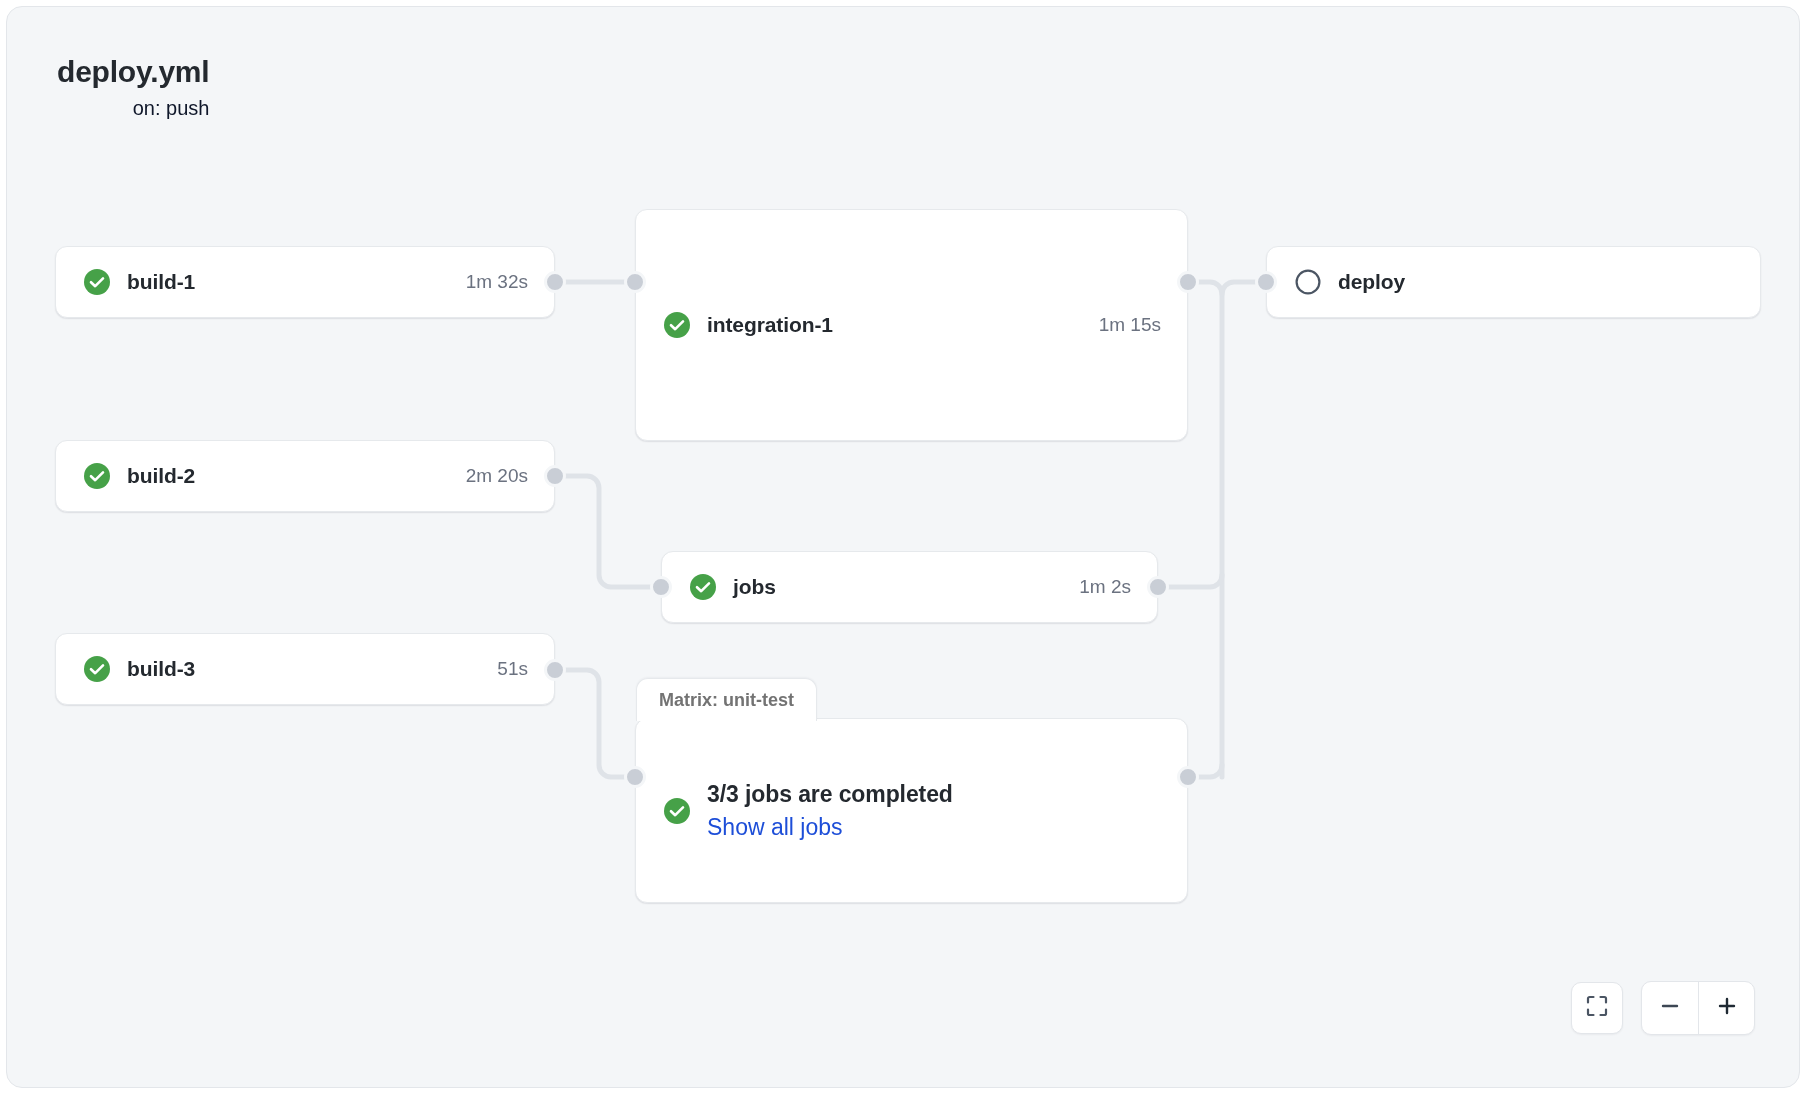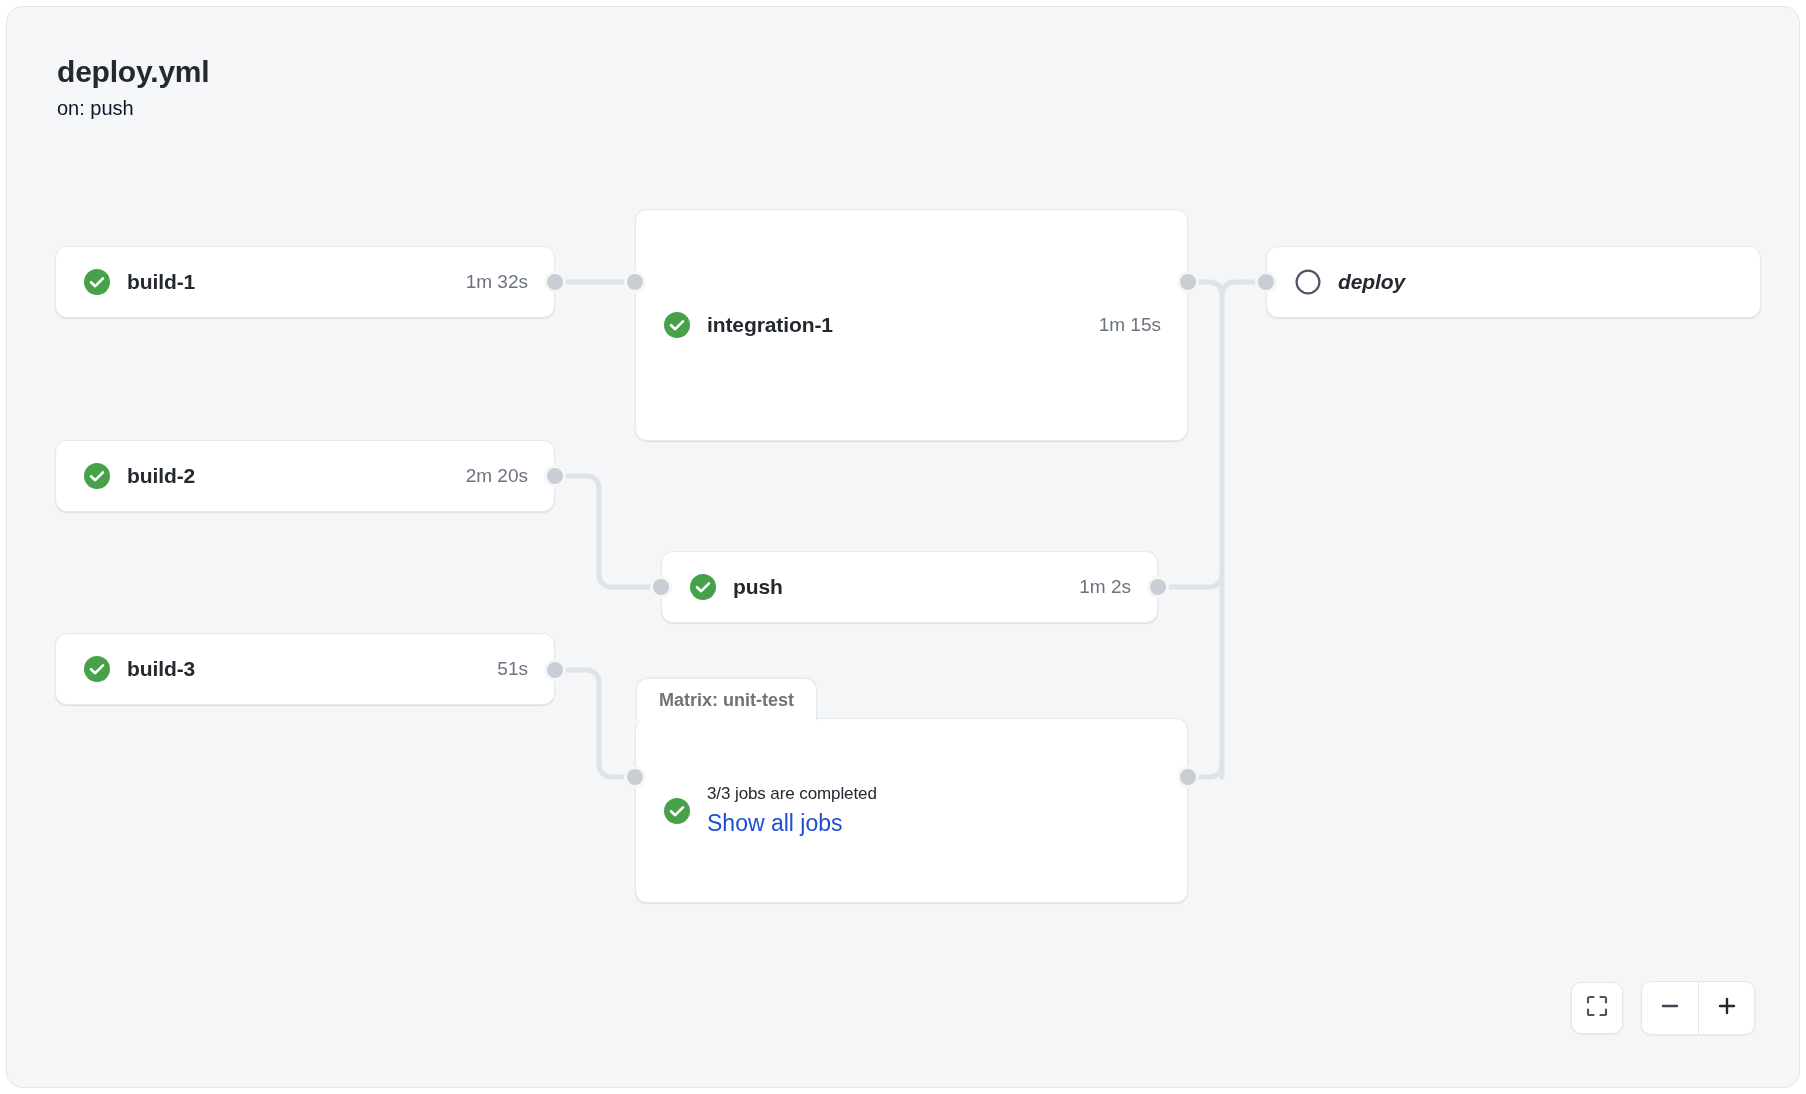--- a/index.html
+++ b/index.html
@@ -28,20 +28,21 @@
     border: 1px solid #e3e6ea;
     border-radius: 16px;
     overflow: hidden;
   }
 
   
   .header {
     position: absolute;
     left: 50px;
     top: 48px;
+    text-align: right;
   }
   .wf-title {
     font-size: 30px;
     font-weight: bold;
     color: #24292f;
     letter-spacing: -0.2px;
     line-height: 1.1;
   }
   .wf-subtitle {
     margin-top: 9px;
@@ -147,22 +148,22 @@
     align-items: center;
     padding: 0 26px 0 28px;
     box-sizing: border-box;
   }
   .matrix-text {
     display: flex;
     flex-direction: column;
     gap: 6px;
   }
   .matrix-title {
-    font-size: 17px;
-    font-weight: normal;
+    font-size: 23px;
+    font-weight: bold;
     color: #24292f;
     letter-spacing: -0.1px;
     white-space: nowrap;
   }
   .matrix-link {
     font-size: 23px;
     color: #1d4ed8;
     white-space: nowrap;
   }
 
@@ -300,21 +301,21 @@
       <div class="port" style="left:548px; top:469px;"></div>
 
       <div class="node" style="left:654px; top:544px; width:497px; height:72px;">
         <div class="row">
           <span class="status">
             <svg width="26" height="26" viewBox="0 0 26 26">
               <circle cx="13" cy="13" r="13" fill="#46a148"></circle>
               <path d="M7 13.2 L11.2 17.2 L19 9.4" fill="none" stroke="#ffffff" stroke-width="2.6" stroke-linecap="round" stroke-linejoin="round"></path>
             </svg>
           </span>
-          <span class="job-name">push</span>
+          <span class="job-name">jobs</span>
           <span class="duration">1m 2s</span>
         </div>
       </div>
       <div class="port" style="left:654px; top:580px;"></div>
       <div class="port" style="left:1151px; top:580px;"></div>
 
       <div class="node" style="left:48px; top:610px; width:500px; height:72px;margin-top:16px;">
         <div class="row">
           <span class="status">
             <svg width="26" height="26" viewBox="0 0 26 26">
@@ -339,21 +340,21 @@
           </span>
           <span class="matrix-text">
             <span class="matrix-title">3/3 jobs are completed</span>
             <span class="matrix-link">Show all jobs</span>
           </span>
         </div>
       </div>
       <div class="port" style="left:628px; top:770px;"></div>
       <div class="port" style="left:1181px; top:770px;"></div>
 
-      <div class="node" style="left:1259px; top:239px; width:495px; height:72px;font-style:italic;">
+      <div class="node" style="left:1259px; top:239px; width:495px; height:72px;">
         <div class="row">
           <span class="status">
             <svg width="26" height="26" viewBox="0 0 26 26">
               <circle cx="13" cy="13" r="11.4" fill="none" stroke="#4b5563" stroke-width="2.2"></circle>
             </svg>
           </span>
           <span class="job-name">deploy</span>
           <span class="duration"></span>
         </div>
       </div>

